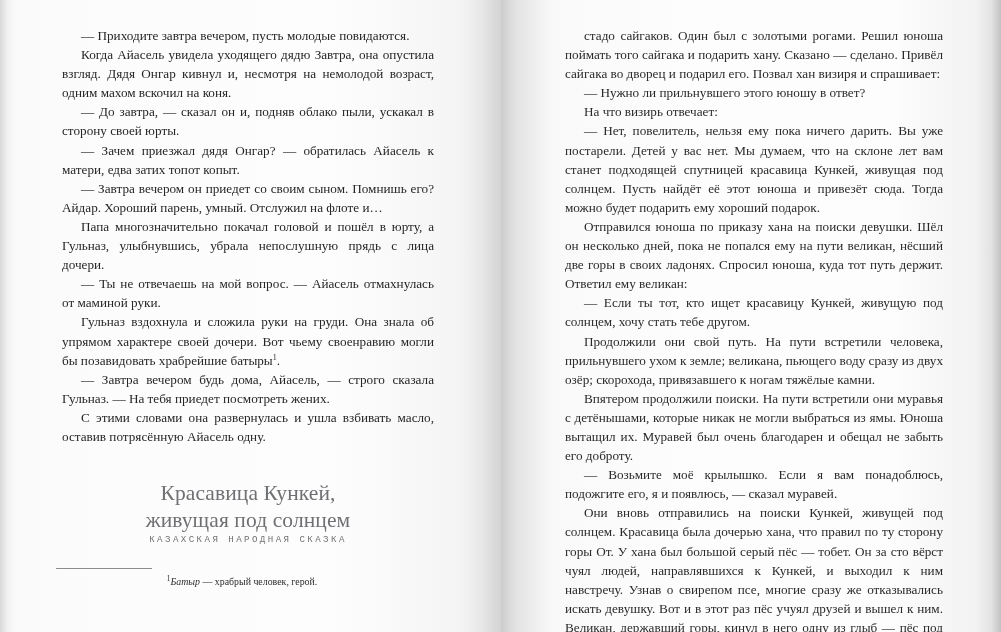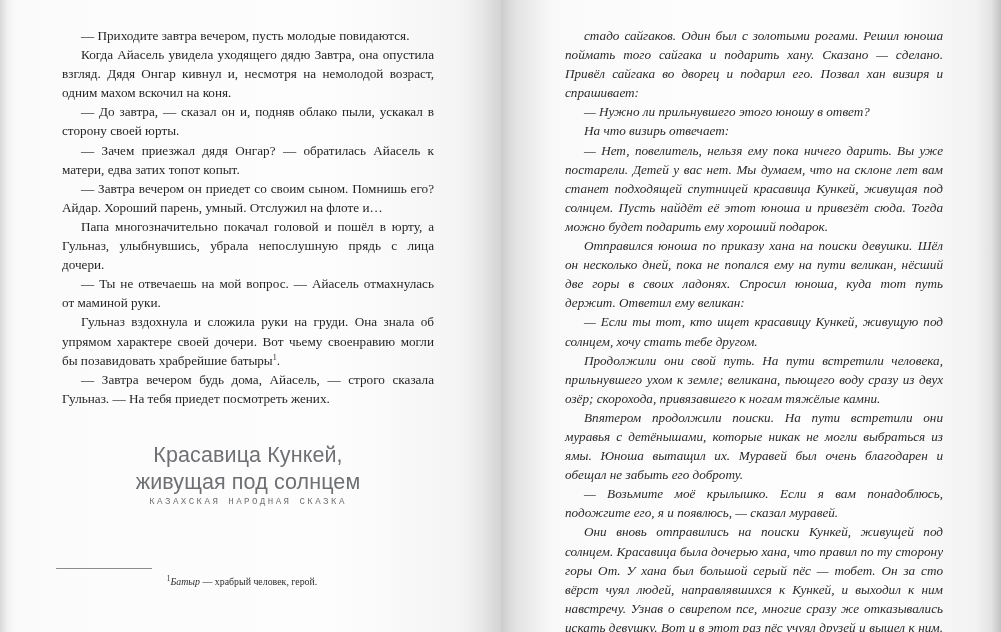--- a/index.html
+++ b/index.html
@@ -89,32 +89,31 @@
   p.para {
     margin: 0;
     text-indent: 19px;
     text-align: justify;
     font-size: 13.2px;
     line-height: 19.1px;
     color: #262626;
     -webkit-font-smoothing: antialiased;
   }
   p.para.italic {
-    font-style: italic;
     color: #2a2a2a;
   }
 
   
   .chapter {
     margin-top: 34px;
     margin-bottom: 0;
     text-align: center;
   }
   .chapter-title {
-    font-family: Liberation Sans, sans-serif;
+    font-family: Liberation Serif, serif;
     font-size: 21.5px;
     line-height: 27px;
     color: #6f7073;
     font-weight: 400;
     letter-spacing: 0.1px;
     white-space: pre-line;
   }
   .chapter-subtitle {
     font-family: Liberation Mono, monospace;
     font-size: 9.1px;
@@ -169,20 +168,21 @@
     <p class="para">Когда Айасель увидела уходящего дядю Завтра, она опустила взгляд. Дядя Онгар кивнул и, несмотря на немолодой возраст, одним махом вскочил на коня.</p>
     <p class="para">— До завтра, — сказал он и, подняв облако пыли, ускакал в сторону своей юрты.</p>
     <p class="para">— Зачем приезжал дядя Онгар? — обратилась Айасель к матери, едва затих топот копыт.</p>
     <p class="para">— Завтра вечером он приедет со своим сыном. Помнишь его? Айдар. Хороший парень, умный. Отслужил на флоте и…</p>
     <p class="para">Папа многозначительно покачал головой и пошёл в юрту, а Гульназ, улыбнувшись, убрала непослушную прядь с лица дочери.</p>
     <p class="para">— Ты не отвечаешь на мой вопрос. — Айасель отмахнулась от маминой руки.</p>
 
     <p class="para"><span>Гульназ вздохнула и сложила руки на груди. Она знала об упрямом характере своей дочери. Вот чьему своенравию могли бы позавидовать храбрейшие батыры</span><sup class="ref">1</sup><span>.</span></p>
 
     <p class="para">— Завтра вечером будь дома, Айасель, — строго сказала Гульназ. — На тебя приедет посмотреть жених.</p>
+    <p class="para">С этими словами она развернулась и ушла взбивать масло, оставив потрясённую Айасель одну.</p>
 
     <div class="chapter">
       <div class="chapter-title">Красавица Кункей,
 живущая под солнцем</div>
       <div class="chapter-subtitle">Казахская народная сказка</div>
     </div>
 
   </div>
 
   <div class="footnote-area">

